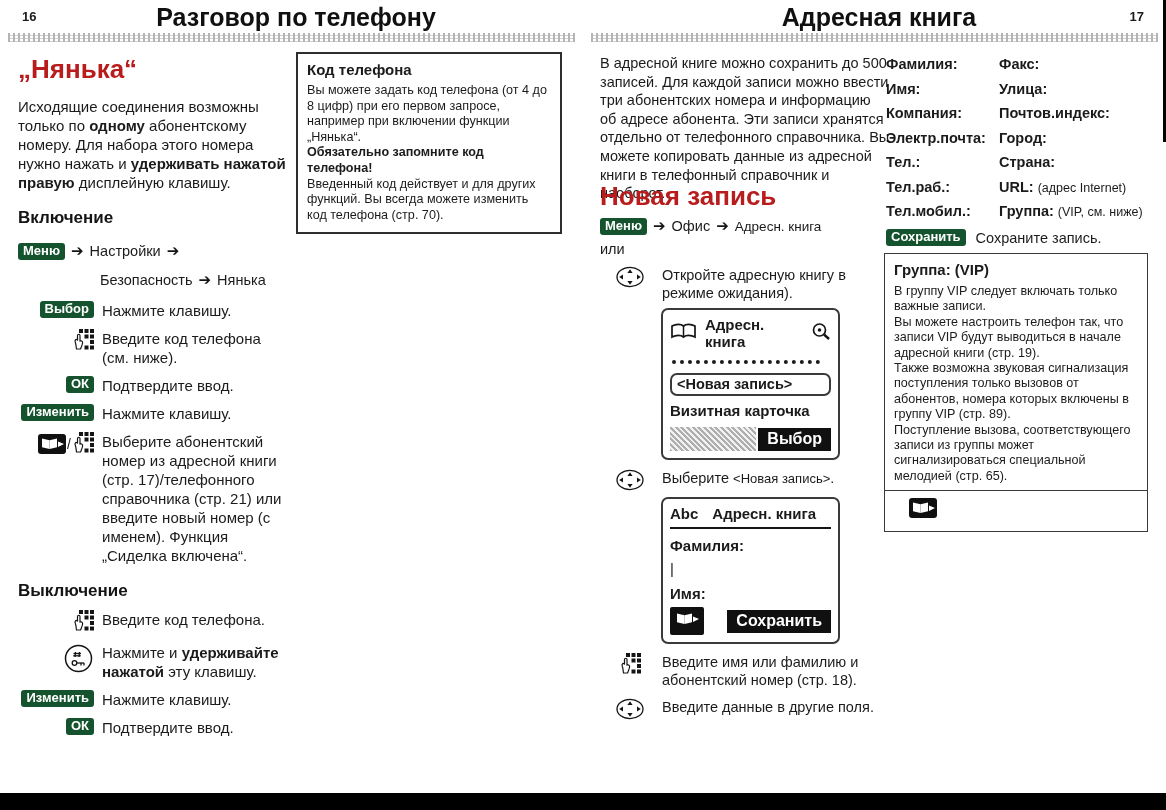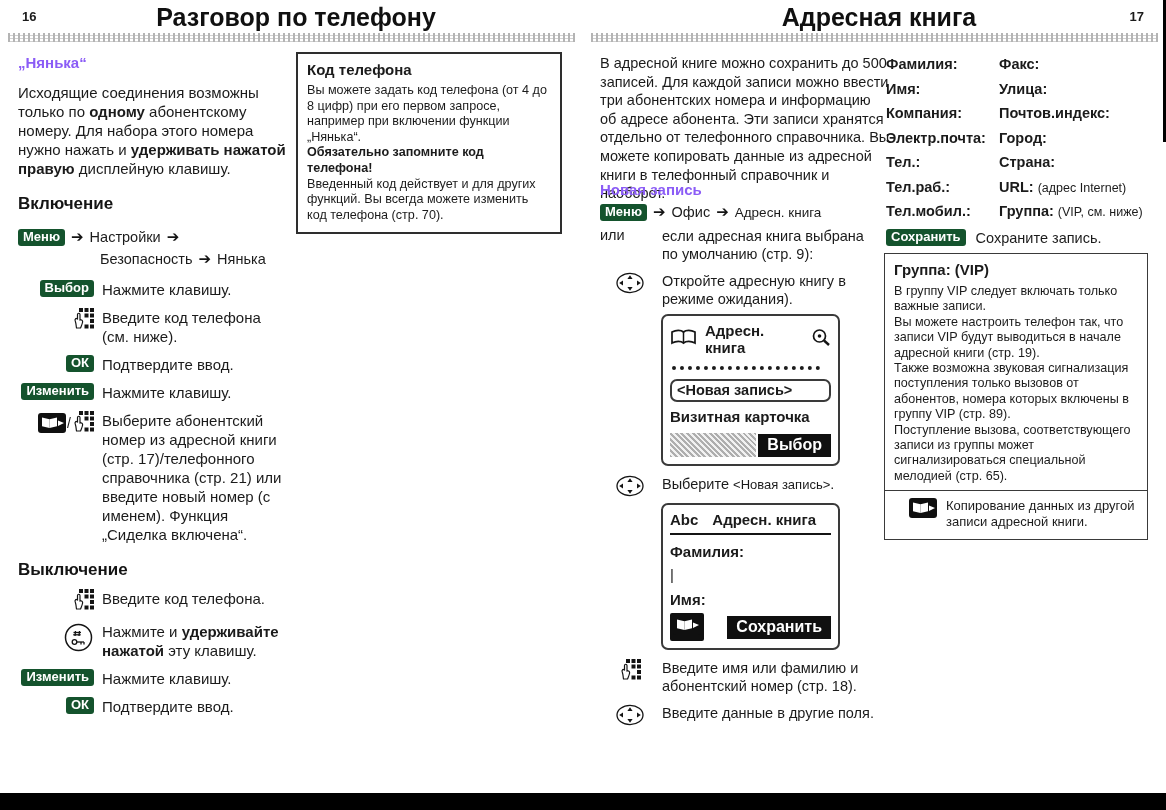--- a/index.html
+++ b/index.html
@@ -10,38 +10,38 @@
   #right-page { left:583px; width:583px; }
 
   .pagenum { position:absolute; top:9px; font-size:13px; font-weight:bold; }
   .page-title { position:absolute; top:3px; left:0; right:0; text-align:center;
     font-size:25px; font-weight:bold; letter-spacing:0; color:#101010;margin-left:9px; }
   .band { position:absolute; top:33px; left:8px; right:8px; height:9px; opacity:.55;
     background:
       repeating-linear-gradient(90deg,#777 0 2px,transparent 2px 5px),
       repeating-linear-gradient(0deg,#aaa 0 1px,transparent 1px 3px); }
 
-  h2.sect { font-size:15px; font-weight:bold; color:#8b5cf6; }
+  h2.sect { font-size:26px; font-weight:bold; color:#b91c1c; }
   h3.sub  { font-size:17px; font-weight:bold; color:#141414; }
   .b { font-weight:bold; }
 
   
   #l-col { position:absolute; left:18px; top:54px; width:268px; }
   #l-col p.body { font-size:15px; line-height:19px; margin-top:12px; }
   .code-box { position:absolute; left:296px; top:52px; width:266px;
     border:2px solid #2e2e2e; padding:7px 9px 9px 9px; }
   .code-box h4 { font-size:15px; font-weight:bold; margin-bottom:5px; }
   .code-box p  { font-size:12.6px; line-height:15.6px; }
 
   
   .softkey { display:inline-block; background:#14532d; color:#fff; font-weight:bold;
     font-size:13px; padding:1px 5px 2px 5px; border-radius:3px; line-height:14px; }
   .arrow { font-weight:bold; font-size:15px; padding:0 6px; color:#141414; }
   .menuflow { display:flex; align-items:center; font-size:14.5px; margin-top:14px; flex-wrap:nowrap; }
-  .menuflow.cont { margin-top:4px; }
+  .menuflow.cont { margin-top:11px; }
 
   
   .step { display:flex; margin-top:9px; }
   .step .icon-cell { width:76px; flex:0 0 76px; display:flex; justify-content:flex-end;
     align-items:flex-start; padding-right:0; }
   .step .txt { font-size:15px; line-height:19px; padding-left:8px; flex:1; }
   .icon-cell svg { display:block; }
   .combo { display:flex; align-items:center; gap:1px; font-size:14px; }
 
   
@@ -301,21 +301,20 @@
       <span class="arrow">➔</span>
       <span>Офис</span>
       <span class="arrow">➔</span>
       <span style="font-size:13.5px">Адресн. книга</span>
     </div>
 
     <div class="step" style="margin-top:6px">
       <div class="icon-cell" style="justify-content:flex-start">
           <span class="or-word">или</span>
         </div>
-      <div class="txt">если адресная книга выбрана по умолчанию (стр. 9):</div>
     </div>
 
     <div class="step">
       <div class="icon-cell">
           <span>
             <svg width="30" height="22" viewBox="0 0 30 22">
     <ellipse cx="15" cy="11" rx="13" ry="9.6" fill="none" stroke="#141414" stroke-width="1.3"></ellipse>
     <path d="M15 3.2 L17.6 7 L12.4 7 Z" fill="#141414"></path>
     <path d="M15 18.8 L17.6 15 L12.4 15 Z" fill="#141414"></path>
     <path d="M4.2 11 L8 8.4 L8 13.6 Z" fill="#141414"></path>
@@ -431,19 +430,18 @@
     <p>Вы можете настроить телефон так, что записи VIP будут выводиться в начале адресной книги (стр. 19).</p>
     <p>Также возможна звуковая сигнализация поступления только вызовов от абонентов, номера которых включены в группу VIP (стр. 89).</p>
     <p>Поступление вызова, соответствующего записи из группы может сигнализироваться специальной мелодией (стр. 65).</p>
     <div class="vip-foot">
       <span><svg width="28" height="20" viewBox="0 0 28 20">
     <rect x="0" y="0" width="28" height="20" rx="3" fill="#101010"></rect>
     <path d="M4 4.5 L11.5 6.3 L11.5 15 L4 13.2 Z" fill="#fff"></path>
     <path d="M19 4.5 L11.5 6.3 L11.5 15 L19 13.2 Z" fill="#fff"></path>
     <path d="M20 7.5 L26 10 L20 13 Z" fill="#fff"></path>
   </svg></span>
-      <span class="txt">Копирование данных из другой записи адресной книги.</span>
     </div>
   </div>
 </div>
 
 <div id="edge-line"></div>
 <div id="bottom-bar"></div>
 
 </body></html>

